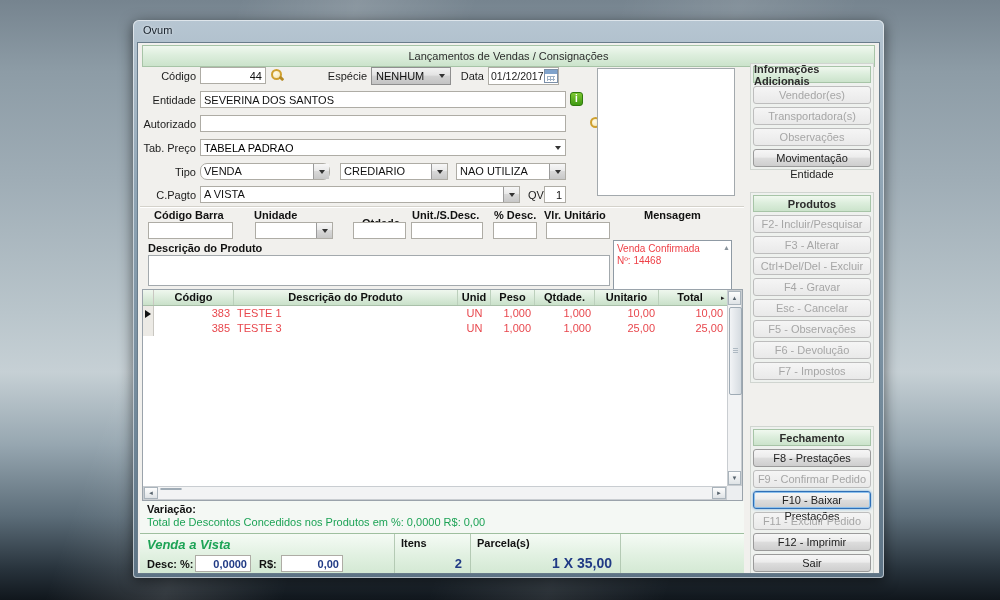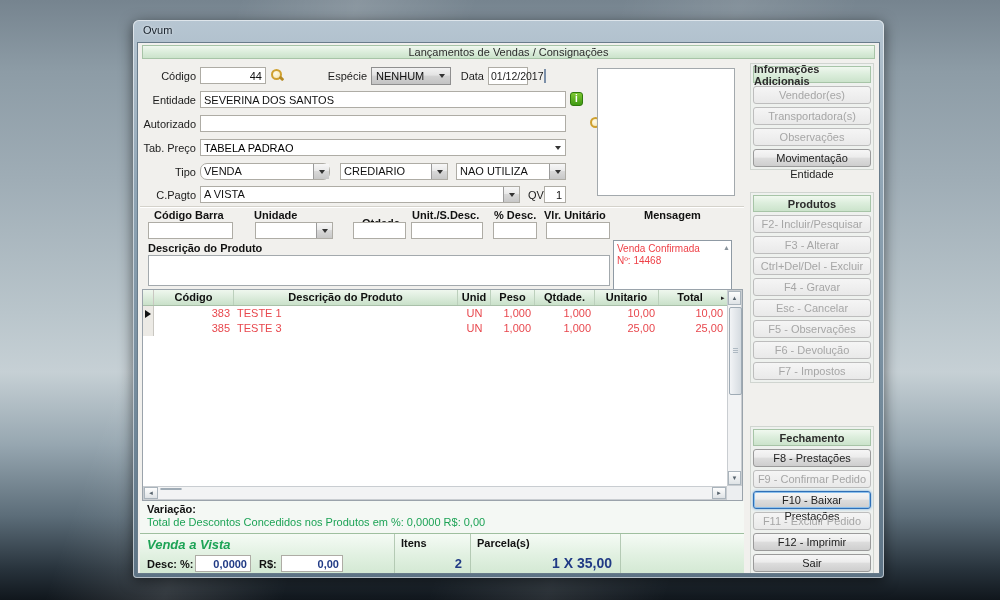--- a/index.html
+++ b/index.html
@@ -124,35 +124,35 @@
 </head>
 <body>
 
 <div class="window">
   <div class="titlebar">
     <span>Ovum</span>
   </div>
   <div class="win-body">
 
     
-    <div class="abs greenbar" style="left:4px; top:2px; width:733px; height:14px;align-items:center;">
+    <div class="abs greenbar" style="left:4px; top:2px; width:733px; height:22px;align-items:center;">
       <span>Lançamentos de Vendas / Consignações</span>
     </div>
 
     
     <div class="abs lbl rlbl" style="left:0; top:27px; width:58px;">Código</div>
     <input class="abs tinput ra" style="left: 62px; top: 24px; width: 66px;" value="44">
     <span class="abs icon-mag" style="left:132px; top:25px;"></span>
     <div class="abs lbl rlbl" style="left:170px; top:27px; width:59px;">Espécie</div>
     <div class="abs combo-gray" style="left:233px; top:24px; width:80px;">
       <span class="val">NENHUM</span>
         <span class="tri"></span>
     </div>
     <div class="abs lbl rlbl" style="left:318px; top:27px; width:28px;">Data</div>
-    <div class="abs" style="left:350px; top:24px; width:40px; height:18px; border:1px solid #aeaca5; background:#fff; display:flex; align-items:center;">
+    <div class="abs" style="left:350px; top:24px; width:71px; height:18px; border:1px solid #aeaca5; background:#fff; display:flex; align-items:center;">
       <span class="lbl" style="flex:1; padding-left:2px; font-size:10.5px;">01/12/2017</span>
       <span class="icon-cal"></span>
     </div>
 
     <div class="abs lbl rlbl" style="left:0; top:51px; width:58px;">Entidade</div>
     <input class="abs tinput" style="left: 62px; top: 48px; width: 366px;" value="SEVERINA DOS SANTOS">
     <span class="abs icon-info" style="left:432px; top:49px;">i</span>
 
     <div class="abs lbl rlbl" style="left:0; top:75px; width:58px;">Autorizado</div>
     <input class="abs tinput" style="left: 62px; top: 72px; width: 366px;" value="">

